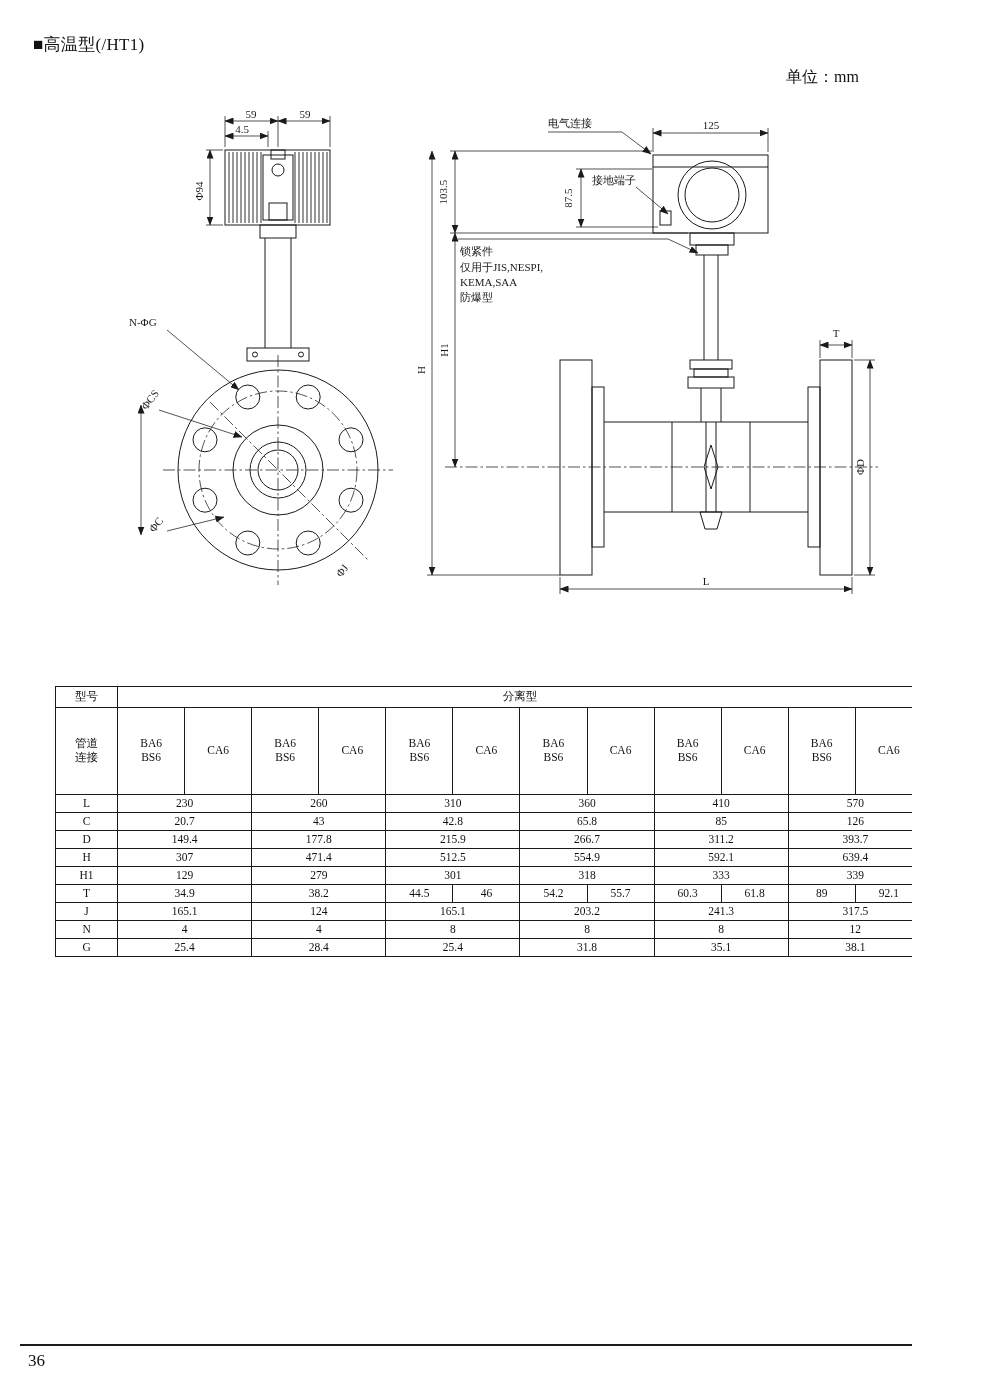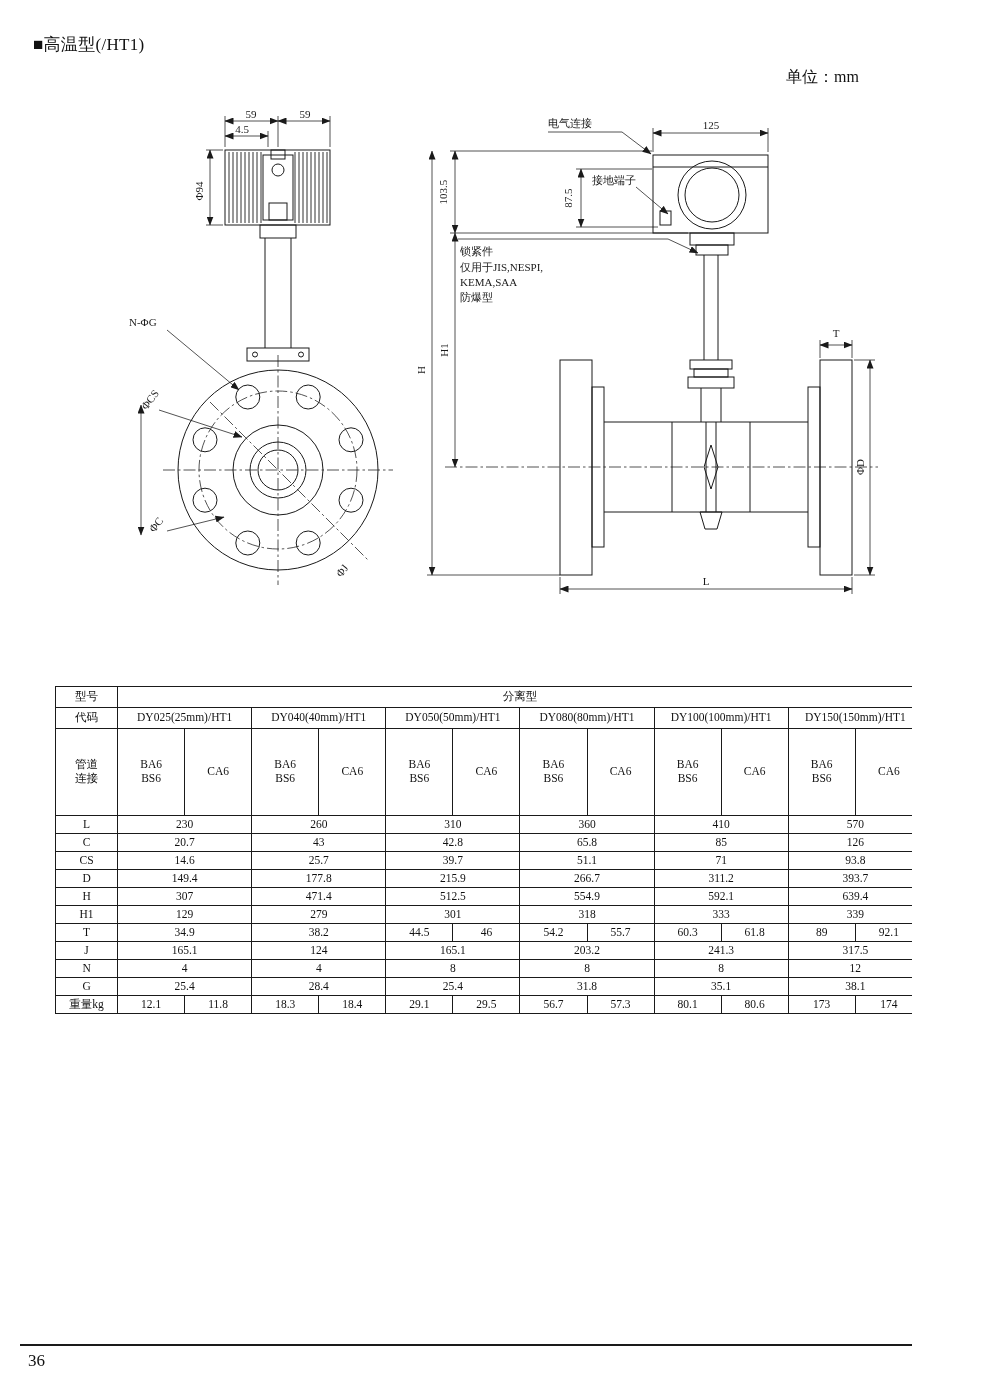--- a/index.html
+++ b/index.html
@@ -233,29 +233,20 @@
       <col style="width:67px">
         <col style="width:67px">
       <col style="width:67px">
         <col style="width:67px">
     </colgroup>
     <tbody>
       <tr class="hdr">
         <td>型号</td>
         <td colspan="12">分离型</td>
       </tr>
-      <tr class="hdr">
-        <td>代码</td>
-        <td colspan="2">DY025(25mm)/HT1</td>
-        <td colspan="2">DY040(40mm)/HT1</td>
-        <td colspan="2">DY050(50mm)/HT1</td>
-        <td colspan="2">DY080(80mm)/HT1</td>
-        <td colspan="2">DY100(100mm)/HT1</td>
-        <td colspan="2">DY150(150mm)/HT1</td>
-      </tr>
       <tr class="pipe" id="pipe-row">
         <td>
           <div>管道</div>
           <div>连接</div>
         </td>
       <td>
             <div>BA6</div>
             <div>BS6</div>
           </td>
           <td>CA6</td>
@@ -297,29 +288,20 @@
           <td colspan="2">570</td>
         </tr>
         <tr>
           <td>C</td>
           <td colspan="2">20.7</td>
           <td colspan="2">43</td>
           <td colspan="2">42.8</td>
           <td colspan="2">65.8</td>
           <td colspan="2">85</td>
           <td colspan="2">126</td>
-        </tr>
-        <tr>
-          <td>CS</td>
-          <td colspan="2">14.6</td>
-          <td colspan="2">25.7</td>
-          <td colspan="2">39.7</td>
-          <td colspan="2">51.1</td>
-          <td colspan="2">71</td>
-          <td colspan="2">93.8</td>
         </tr>
         <tr>
           <td>D</td>
           <td colspan="2">149.4</td>
           <td colspan="2">177.8</td>
           <td colspan="2">215.9</td>
           <td colspan="2">266.7</td>
           <td colspan="2">311.2</td>
           <td colspan="2">393.7</td>
         </tr>
@@ -374,34 +356,19 @@
         </tr>
         <tr>
           <td>G</td>
           <td colspan="2">25.4</td>
           <td colspan="2">28.4</td>
           <td colspan="2">25.4</td>
           <td colspan="2">31.8</td>
           <td colspan="2">35.1</td>
           <td colspan="2">38.1</td>
         </tr>
-        <tr>
-          <td>重量kg</td>
-          <td>12.1</td>
-          <td>11.8</td>
-          <td>18.3</td>
-          <td>18.4</td>
-          <td>29.1</td>
-          <td>29.5</td>
-          <td>56.7</td>
-          <td>57.3</td>
-          <td>80.1</td>
-          <td>80.6</td>
-          <td>173</td>
-          <td>174</td>
-        </tr>
       </tbody>
   </table>
 
   <div class="foot-rule"></div>
   <div class="page-num">36</div>
 
 </div>
 
 </body></html>

